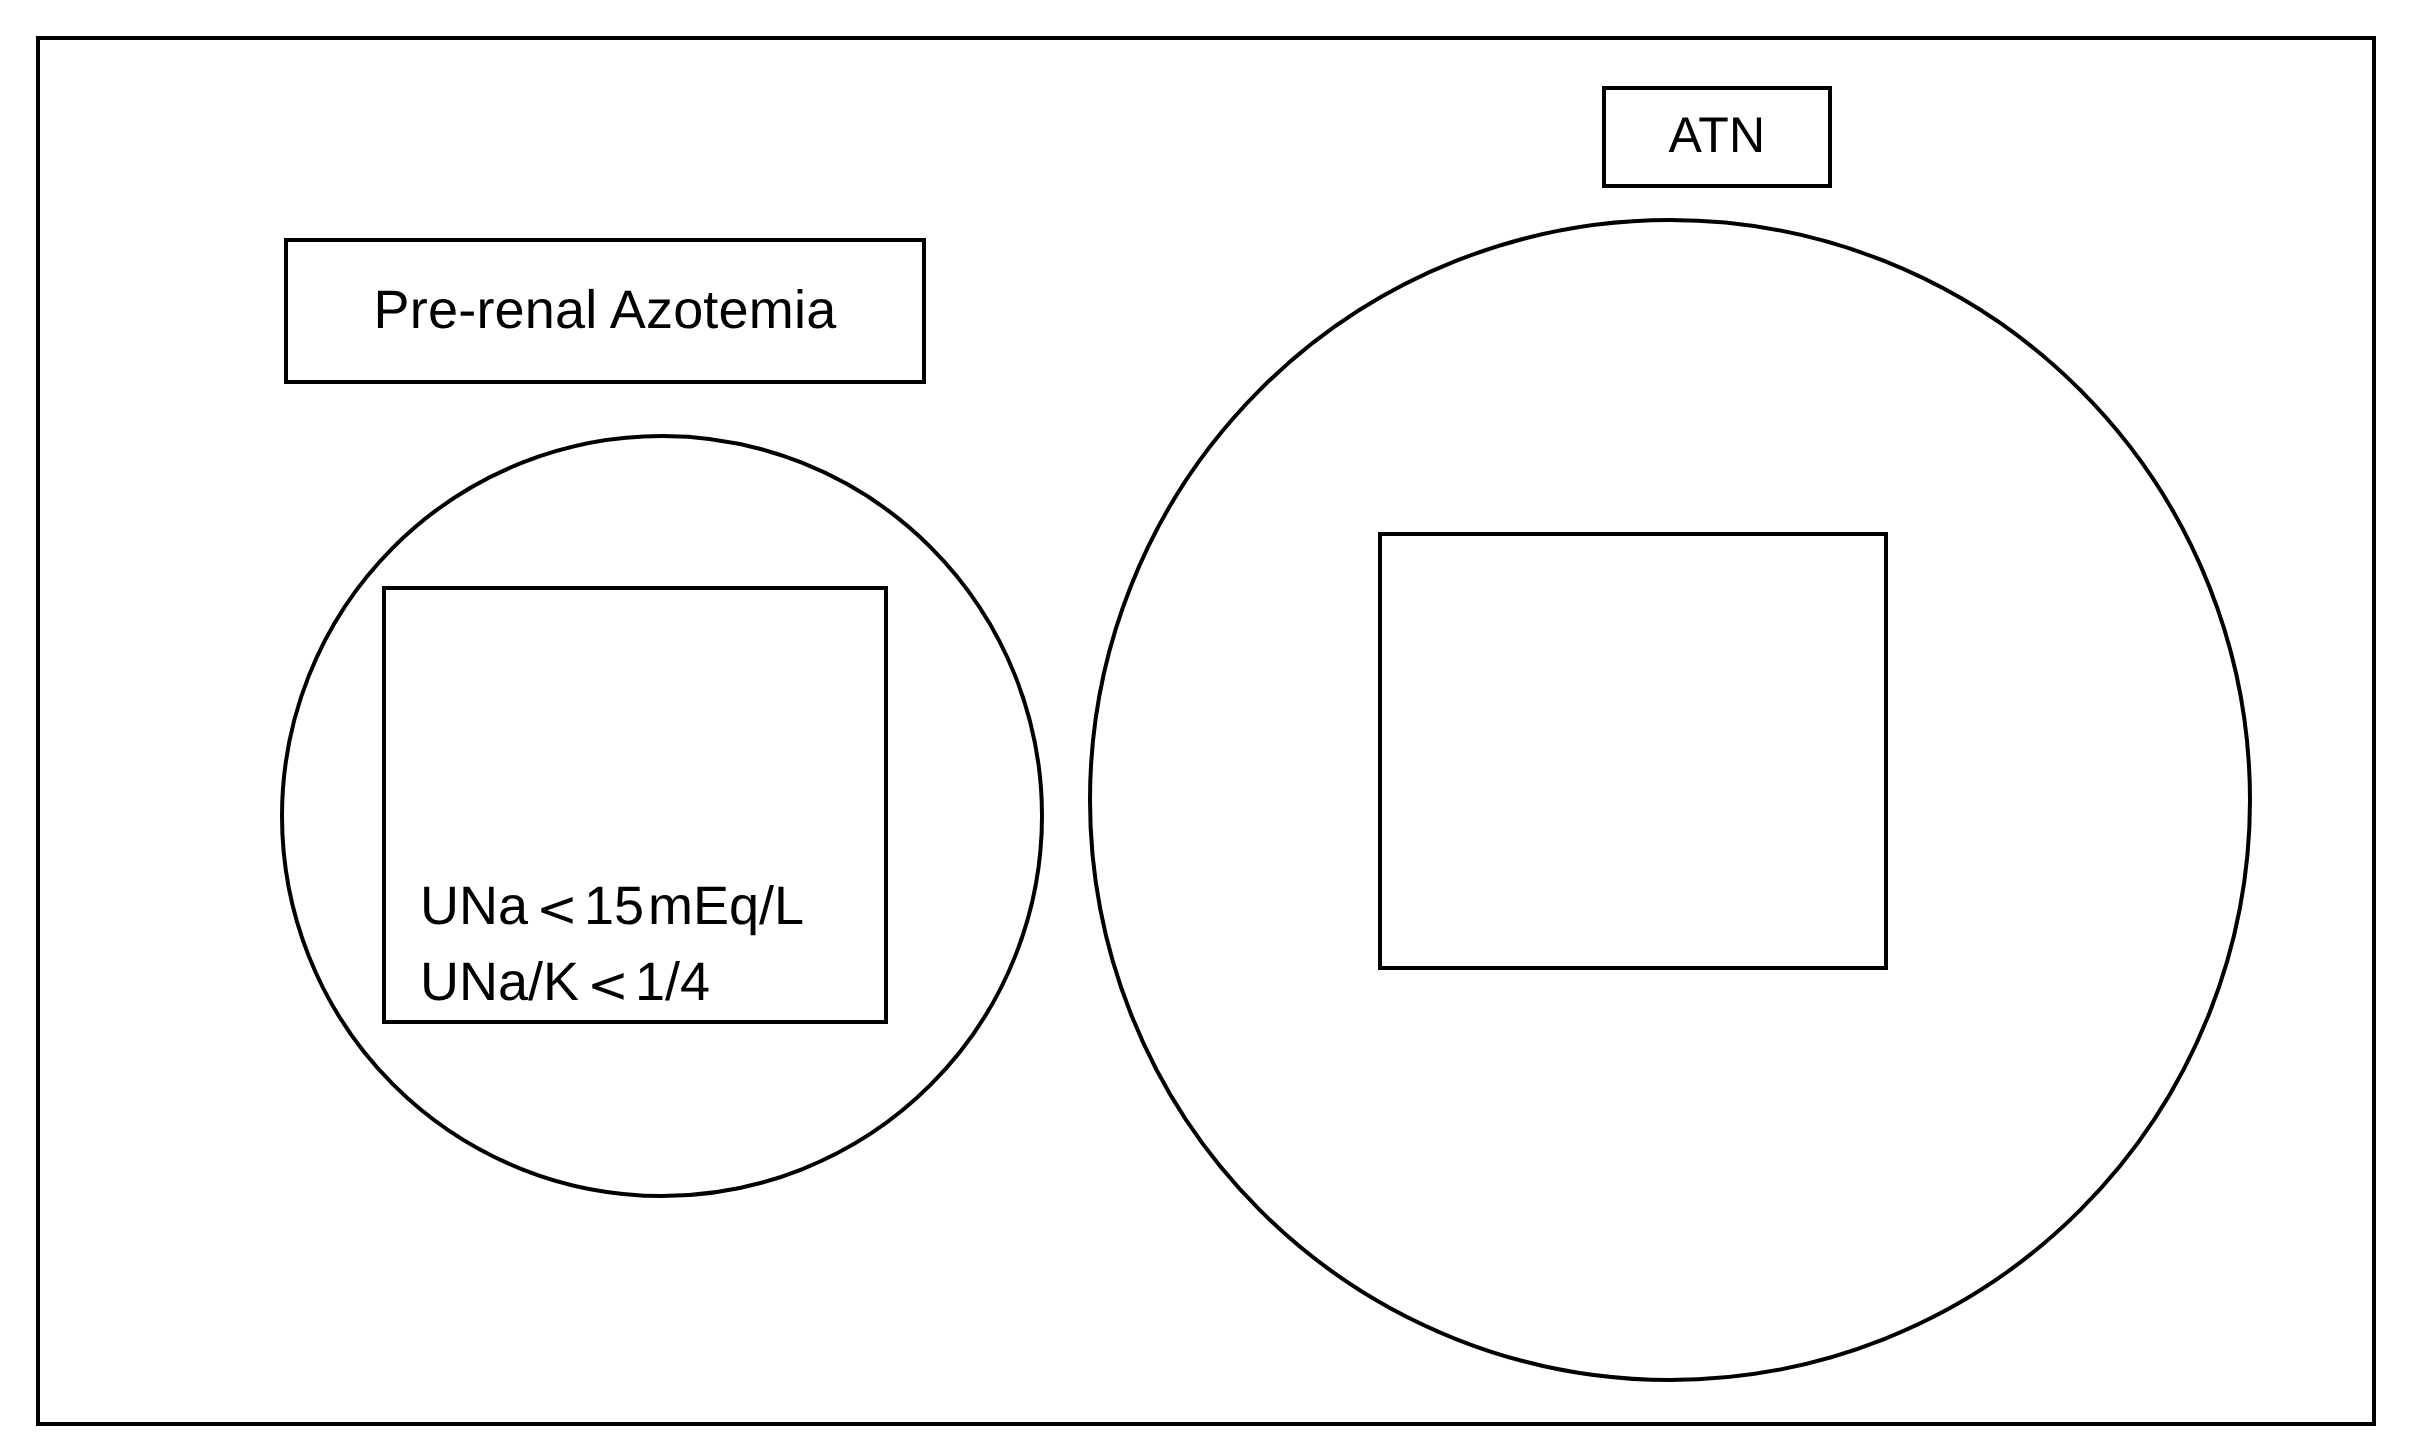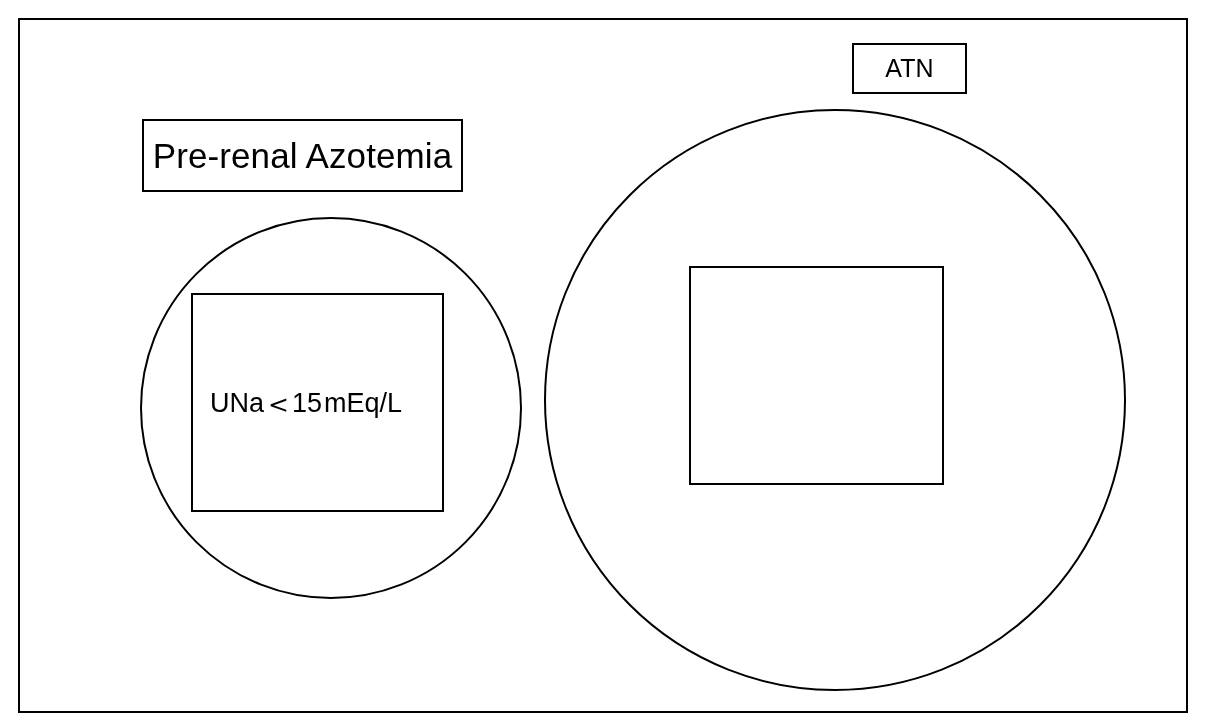--- a/index.html
+++ b/index.html
@@ -56,35 +56,35 @@
   .caption-box {
     position: absolute;
     border: 2.5px solid #000;
     background: #ffffff;
     box-sizing: border-box;
     display: flex;
     align-items: center;
     justify-content: center;
   }
   .caption-text {
-    font-size: 35px;
+    font-size: 27px;
     line-height: 1;
     letter-spacing: 0.1px;
     white-space: nowrap;
     color: #000;
   }
 
   #caption-prerenal {
     left: 142px;
     top: 119px;
     width: 321px;
     height: 73px;
   }
   #caption-atn {
-    left: 852px;
+    left: 801px;
     top: 43px;
     width: 115px;
     height: 51px;
   }
   #caption-atn .caption-text {
     font-size: 25px;
   }
 
   
   .criteria-box {
@@ -95,20 +95,21 @@
     display: flex;
     flex-direction: column;
     justify-content: center;
   }
   #criteria-prerenal {
     left: 191px;
     top: 293px;
     width: 253px;
     height: 219px;
     padding: 0 0 0 17px;
+    justify-content: flex-end;
   }
   #criteria-atn {
     left: 689px;
     top: 266px;
     width: 255px;
     height: 219px;
     padding: 0 0 0 18px;
   }
 
   .criteria-line {
@@ -152,18 +153,19 @@
   <div class="caption-box" id="caption-prerenal">
     <span class="caption-text">Pre-renal Azotemia</span>
   </div>
 
   <div class="caption-box" id="caption-atn">
     <span class="caption-text">ATN</span>
   </div>
 
   <div class="criteria-box" id="criteria-prerenal">
       <span class="criteria-line"><span>UNa</span><span class="op">&lt;</span><span>15</span><span class="unit">mEq/L</span></span>
+      <span class="criteria-line"><span>UNa/K</span><span class="op">&lt;</span><span>1/4</span></span>
     </div>
 
   <div class="criteria-box" id="criteria-atn">
     </div>
 
 </div>
 
 </body></html>

